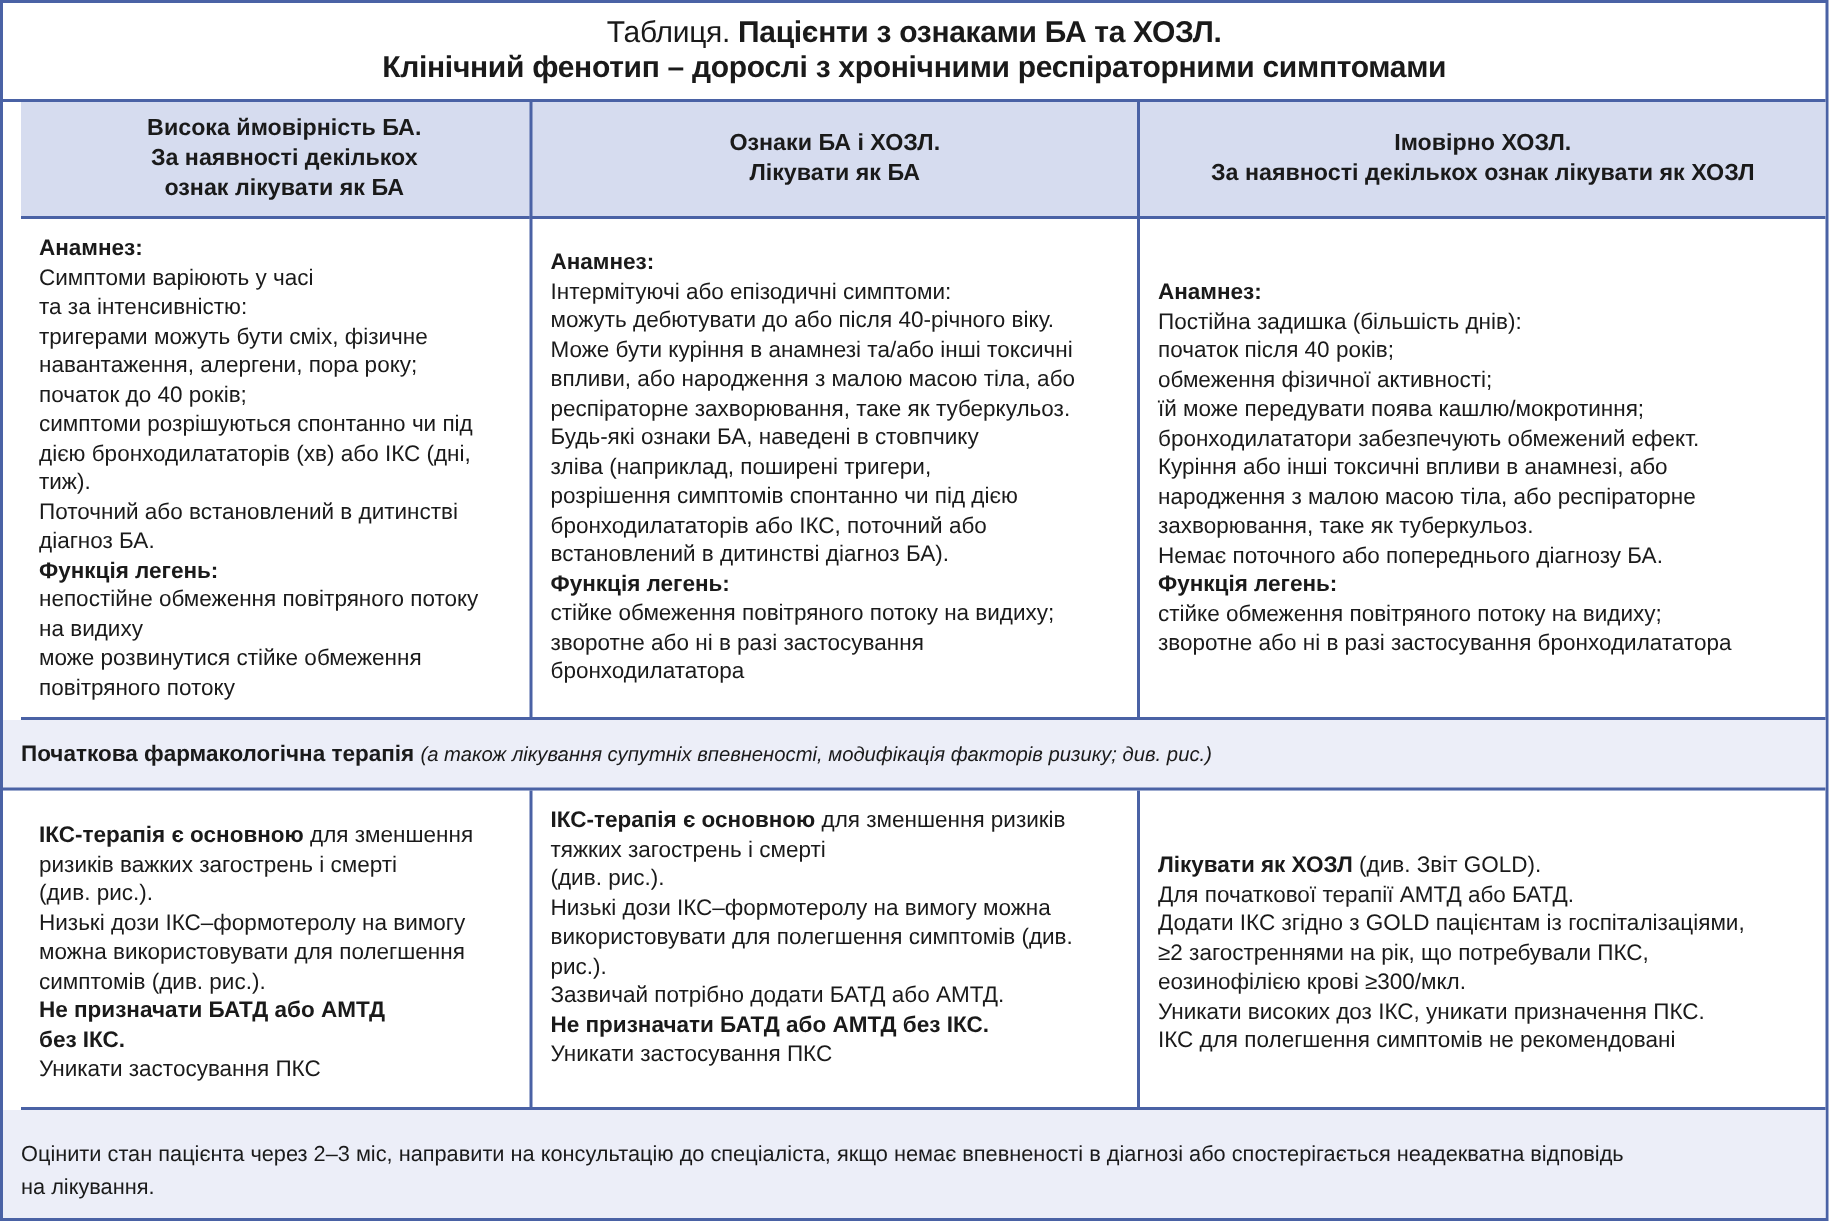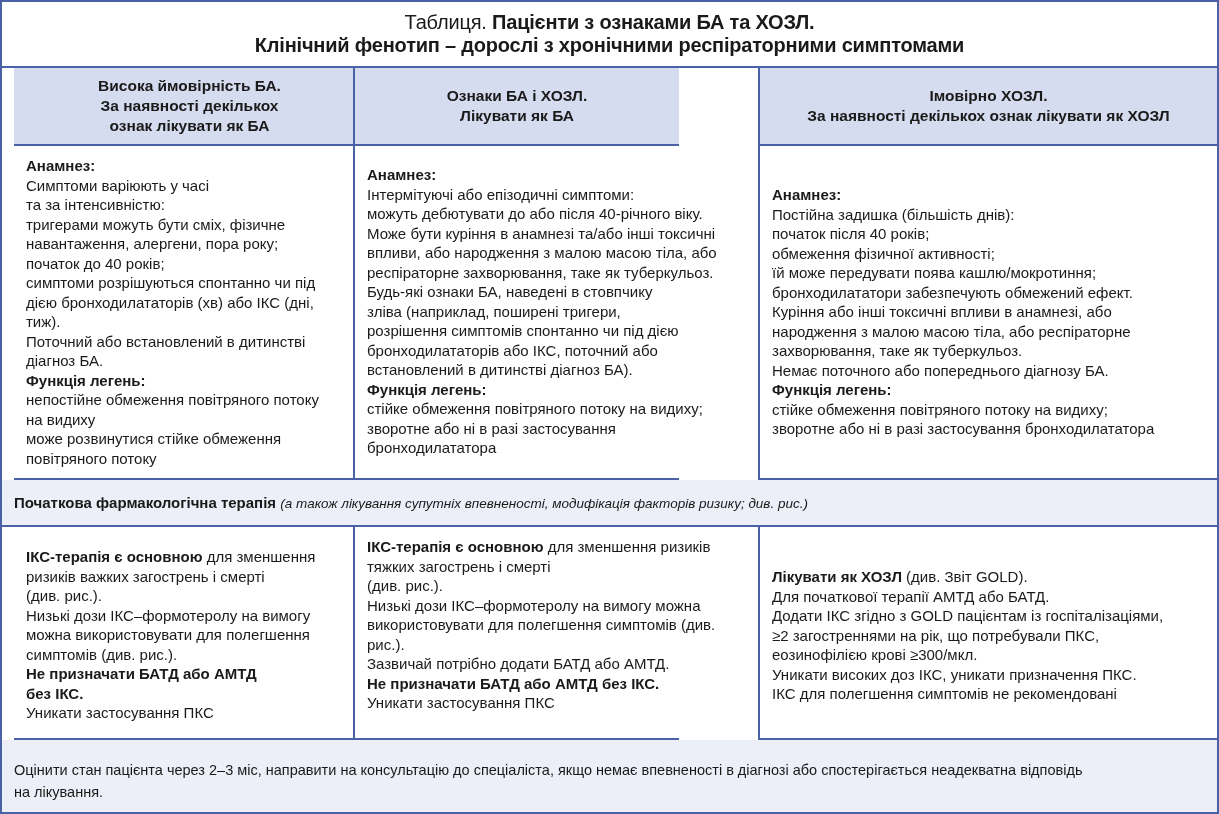--- a/index.html
+++ b/index.html
@@ -3,21 +3,21 @@
 <meta charset="utf-8">
 <style>
   html, body { margin: 0; padding: 0; background: #ffffff; }
   body { width: 1219px; height: 814px; font-family: "Liberation Sans", "DejaVu Sans", sans-serif; color: #1a1a1a; }
   .table { position: absolute; left: 0; top: 0; width: 1219px; height: 814px; box-sizing: border-box; border: 2px solid #4a62a5; }
   .title { position: absolute; left: 0; top: 0; width: 1215px; height: 66px; border-bottom: 2px solid #4a62a5; box-sizing: border-box; text-align: center; font-size: 20px; line-height: 23px; padding-top: 9px; letter-spacing: -0.2px; }
   .title .light { font-weight: normal; }
   .title b { font-weight: bold; }
   .hdr { position: absolute; top: 66px; height: 78px; background: #d6dcef; border-bottom: 2px solid #4a62a5; box-sizing: border-box; display: flex; align-items: center; justify-content: center; text-align: center; font-weight: bold; font-size: 15.5px; line-height: 20px; }
   .c1 { left: 12px; width: 351px; }
-  .c2 { left: 351px; width: 326px; border-left: 2px solid #4a62a5; }
+  .c2 { left: 351px; width: 405px; border-left: 2px solid #4a62a5; }
   .c3 { left: 756px; width: 459px; border-left: 2px solid #4a62a5; }
   .cell { position: absolute; box-sizing: border-box; font-size: 15px; line-height: 19.5px; padding: 0 12px; }
   .cell .lbl { font-weight: bold; }
   .row1 { top: 144px; height: 334px; border-bottom: 2px solid #4a62a5; }
   .band { position: absolute; left: 0; width: 1215px; background: #eceef8; box-sizing: border-box; font-size: 15px; }
   .band1 { top: 478px; height: 47px; border-bottom: 2px solid #4a62a5; padding: 14px 12px 0 12px; }
   .band1 b { font-weight: bold; }
   .band1 i { font-style: italic; font-size: 13.5px; }
   .row2 { top: 525px; height: 213px; border-bottom: 2px solid #4a62a5; }
   .band2 { top: 738px; height: 72px; padding: 19px 12px 0 12px; line-height: 22px; font-size: 14.5px; }

